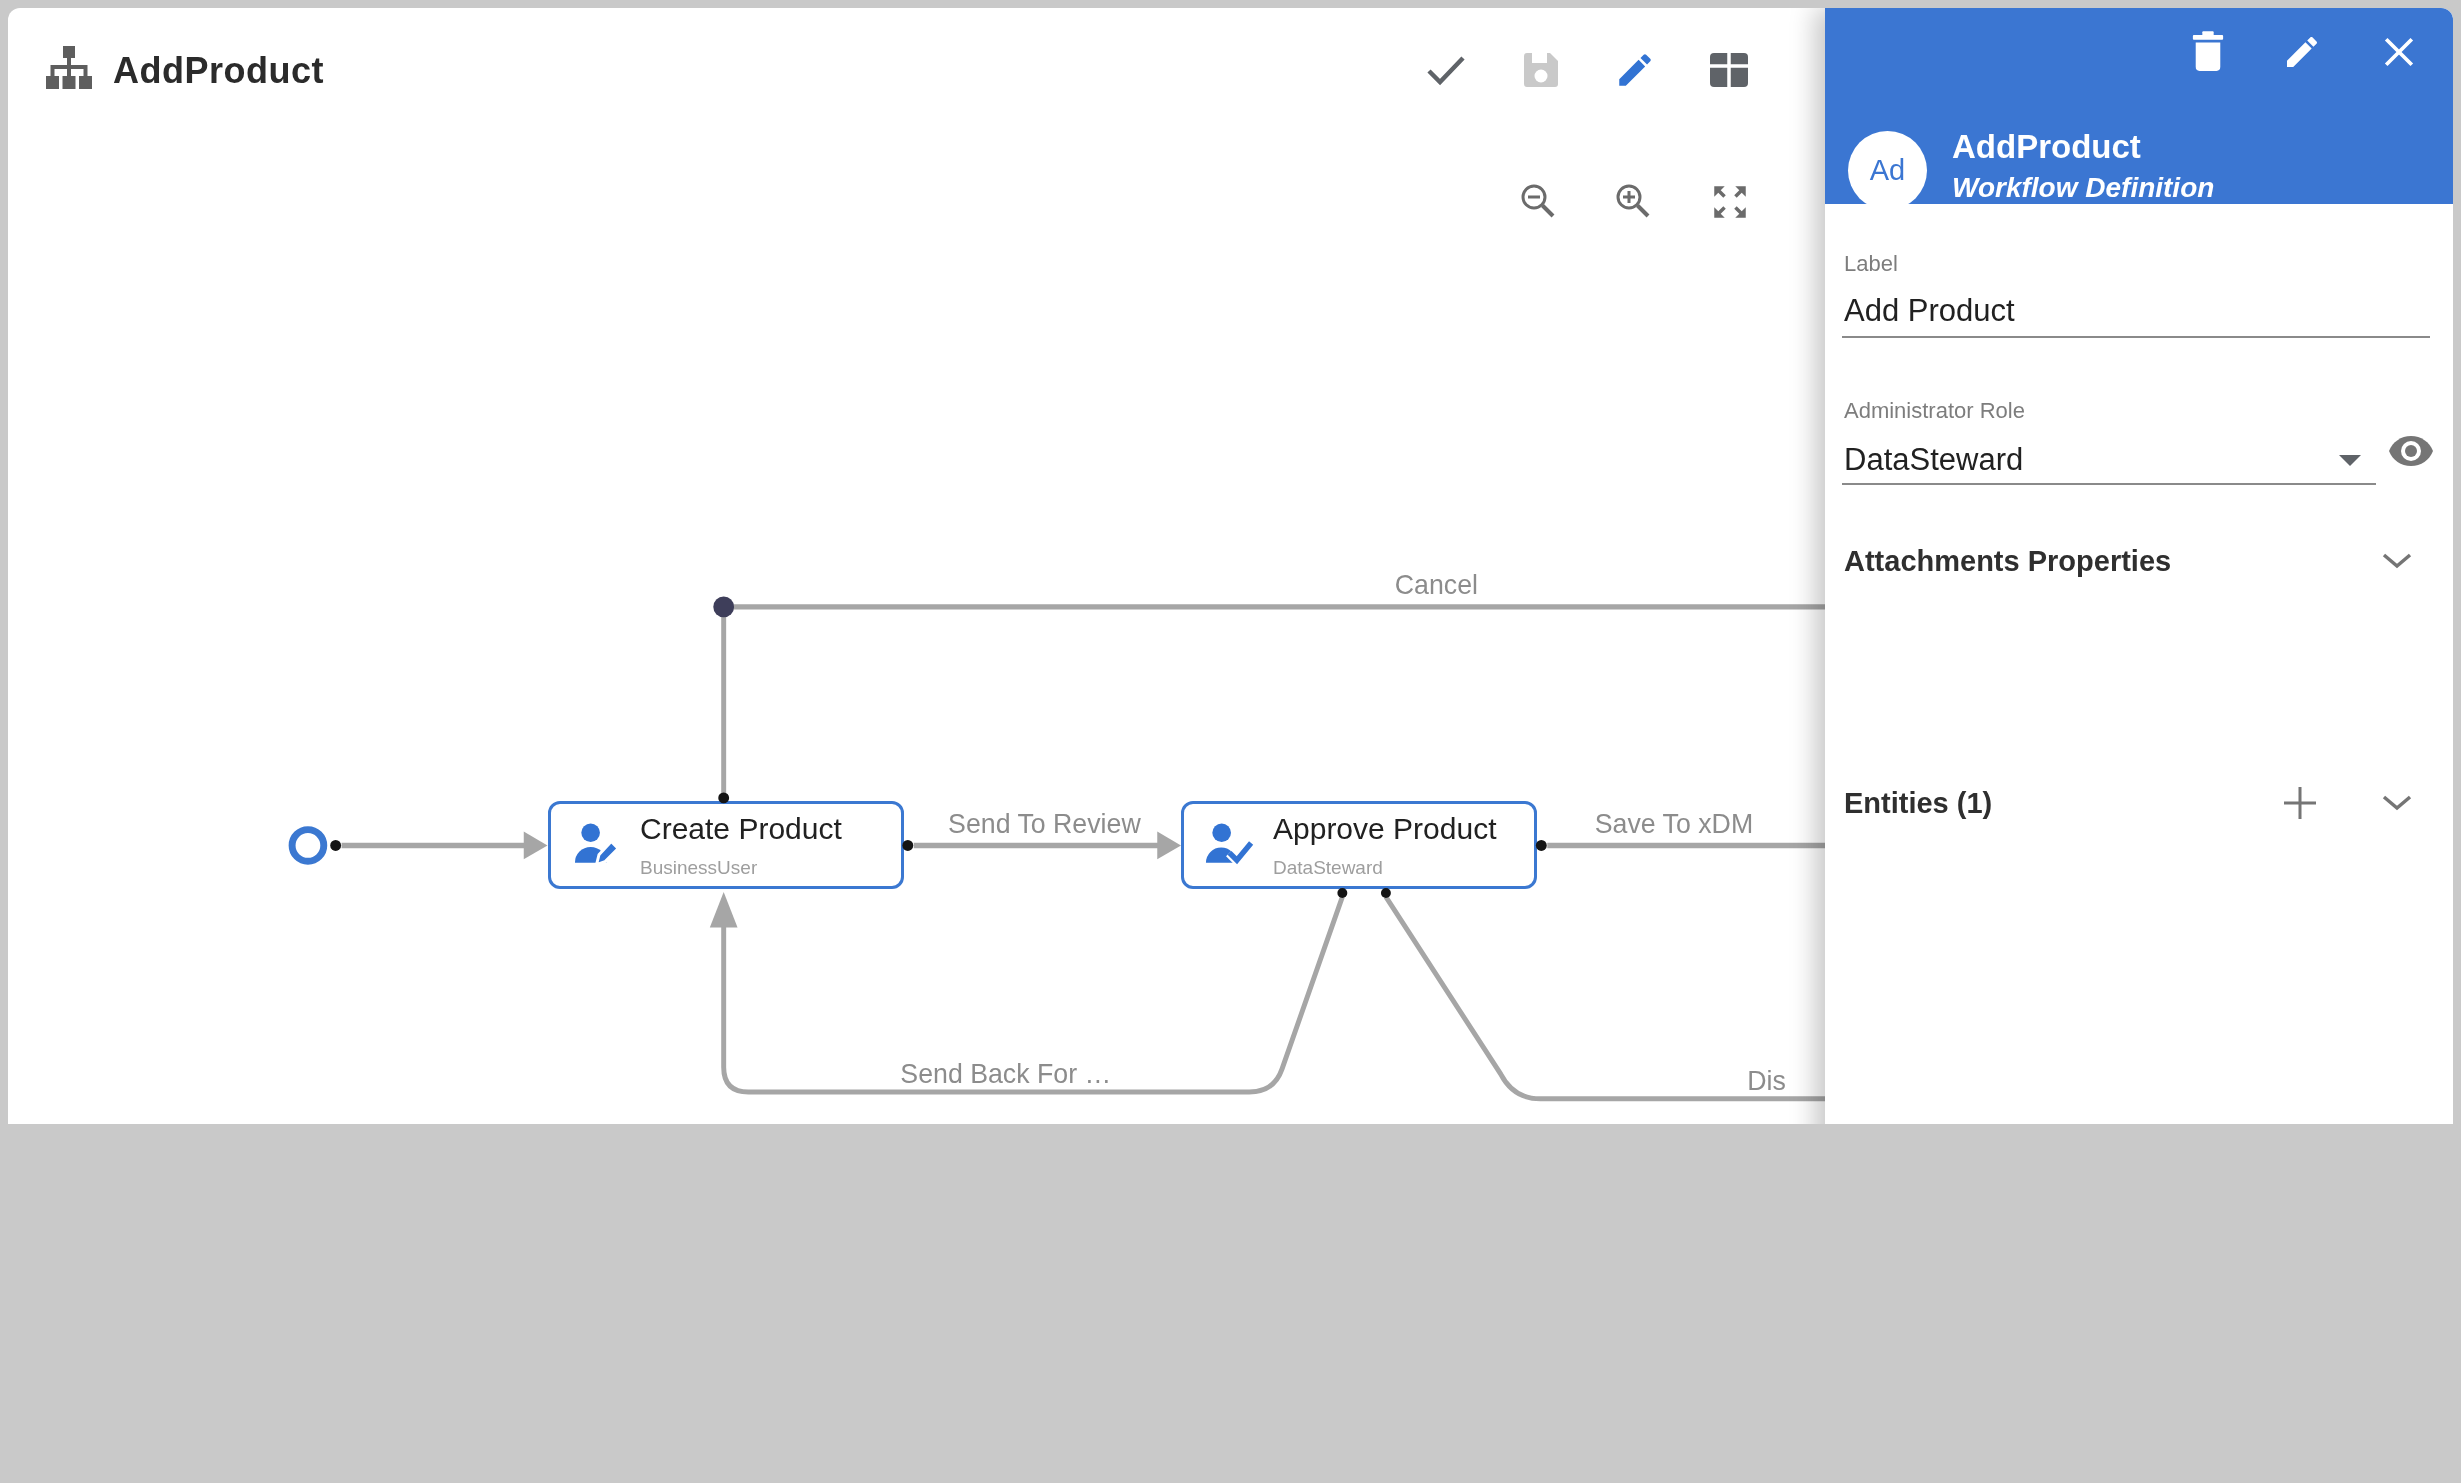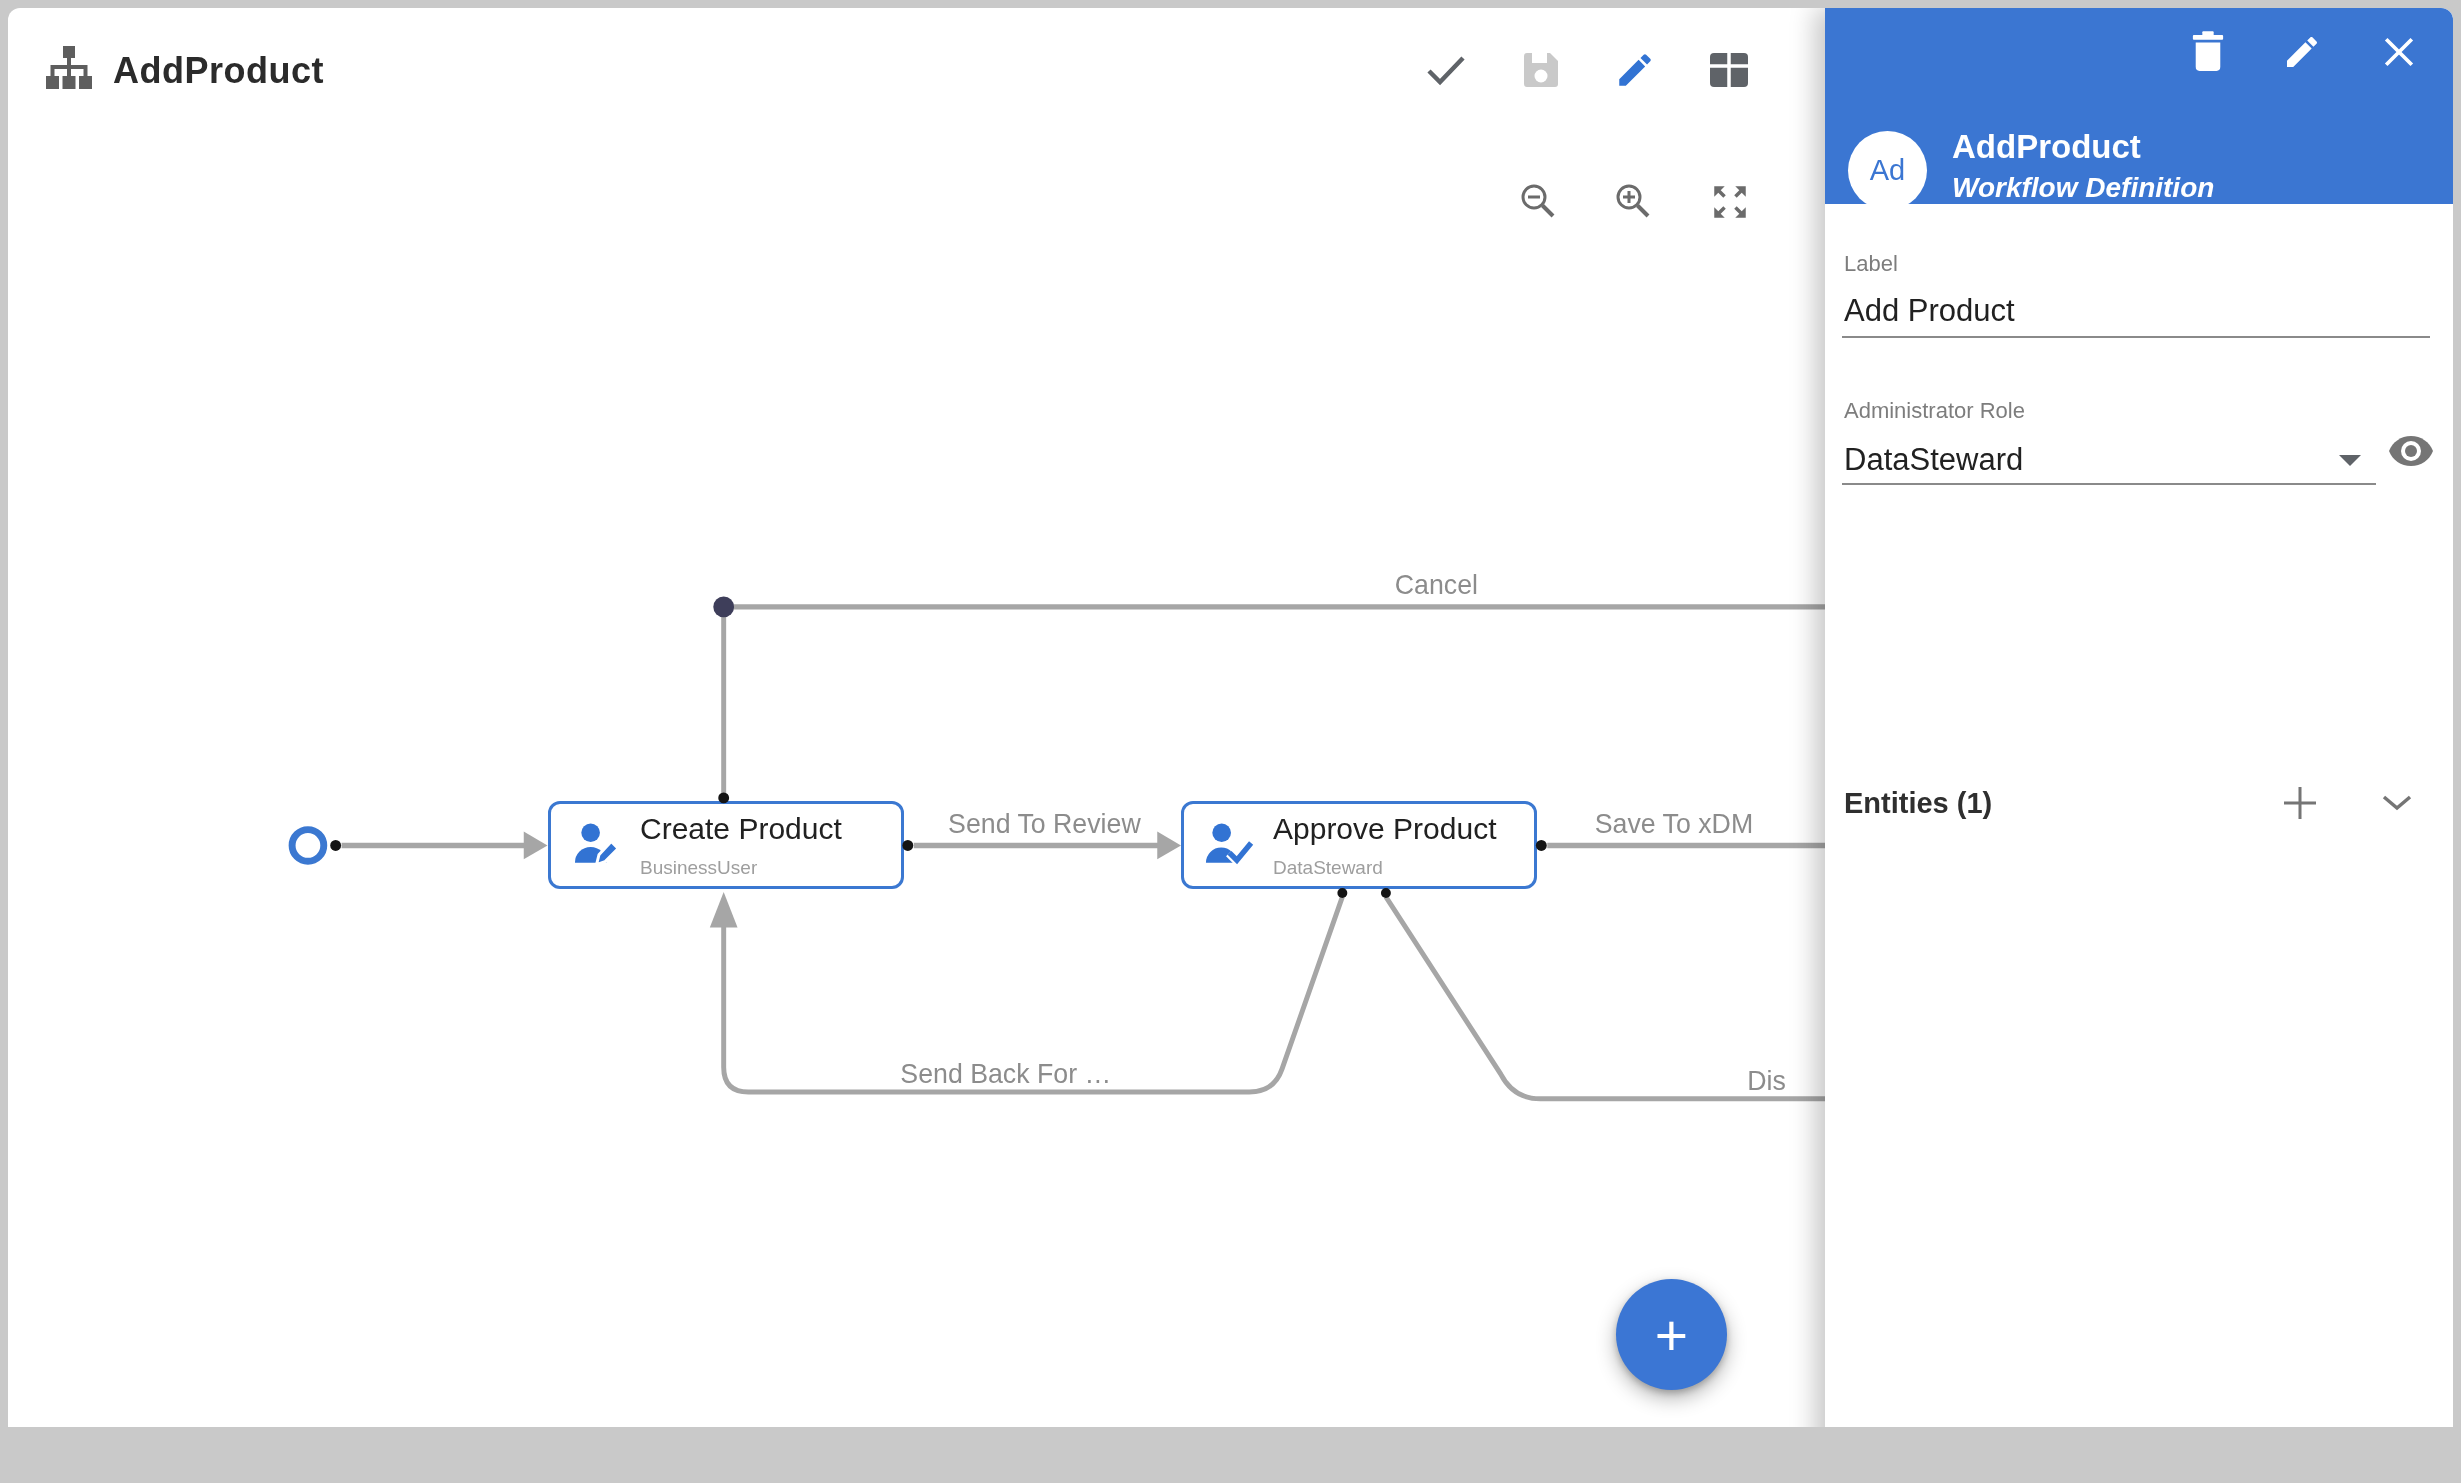--- a/index.html
+++ b/index.html
@@ -1,17 +1,17 @@
 <!DOCTYPE html>
 <html><head>
 <meta charset="utf-8">
 <style>
   html,body{margin:0;padding:0;}
   body{width:2461px;height:1483px;background:#c9c9c9;font-family:"Liberation Sans",sans-serif;}
-  #root{position:relative;width:2461px;height:1427px;background:#c9c9c9;overflow:hidden;}
+  #root{position:relative;width:2461px;height:1124px;background:#c9c9c9;overflow:hidden;}
   .app{position:absolute;left:8px;top:8px;width:2445px;height:1467px;background:#ffffff;border-radius:12px;overflow:hidden;}
 
   
   .canvas-title-icon{position:absolute;left:38px;top:38px;width:46px;height:46px;}
   .canvas-title{position:absolute;left:105px;top:42px;font-size:36px;font-weight:bold;color:#2b2b2b;letter-spacing:0.5px;}
   .icon-btn{position:absolute;width:44px;height:44px;display:flex;align-items:center;justify-content:center;cursor:pointer;}
 
   
   .diagram-svg{position:absolute;left:0;top:0;width:2445px;height:1467px;}
   .lines{z-index:1;} .dots{z-index:3;pointer-events:none;}
@@ -208,20 +208,26 @@
         <polygon points="1,1 23,1 12,12" fill="#5f6368"></polygon>
       </svg>
       <div class="eye-btn">
         <svg width="44" height="30" viewBox="0 0 44 30">
           <path d="M22 0 C12 0 3.5 6 0 15 C3.5 24 12 30 22 30 C32 30 40.5 24 44 15 C40.5 6 32 0 22 0 z" fill="#757575"></path>
           <circle cx="22" cy="15" r="10" fill="#ffffff"></circle>
           <circle cx="22" cy="15" r="6" fill="#757575"></circle>
         </svg>
       </div>
 
+      <div class="section-row" style="top:533px;">
+        <div class="section-label">Attachments Properties</div>
+        <svg class="chev" viewBox="0 0 30 16">
+          <polyline points="2,2 15,13 28,2" fill="none" stroke="#757575" stroke-width="3.5"></polyline>
+        </svg>
+      </div>
       <div class="section-row" style="top:775px;">
         <div class="section-label">Entities (1)</div>
         <div class="plus-btn">
           <svg width="36" height="36" viewBox="0 0 36 36">
             <path d="M18 2 V34 M2 18 H34" stroke="#757575" stroke-width="3"></path>
           </svg>
         </div>
         <svg class="chev" viewBox="0 0 30 16">
           <polyline points="2,2 15,13 28,2" fill="none" stroke="#757575" stroke-width="3.5"></polyline>
         </svg>

